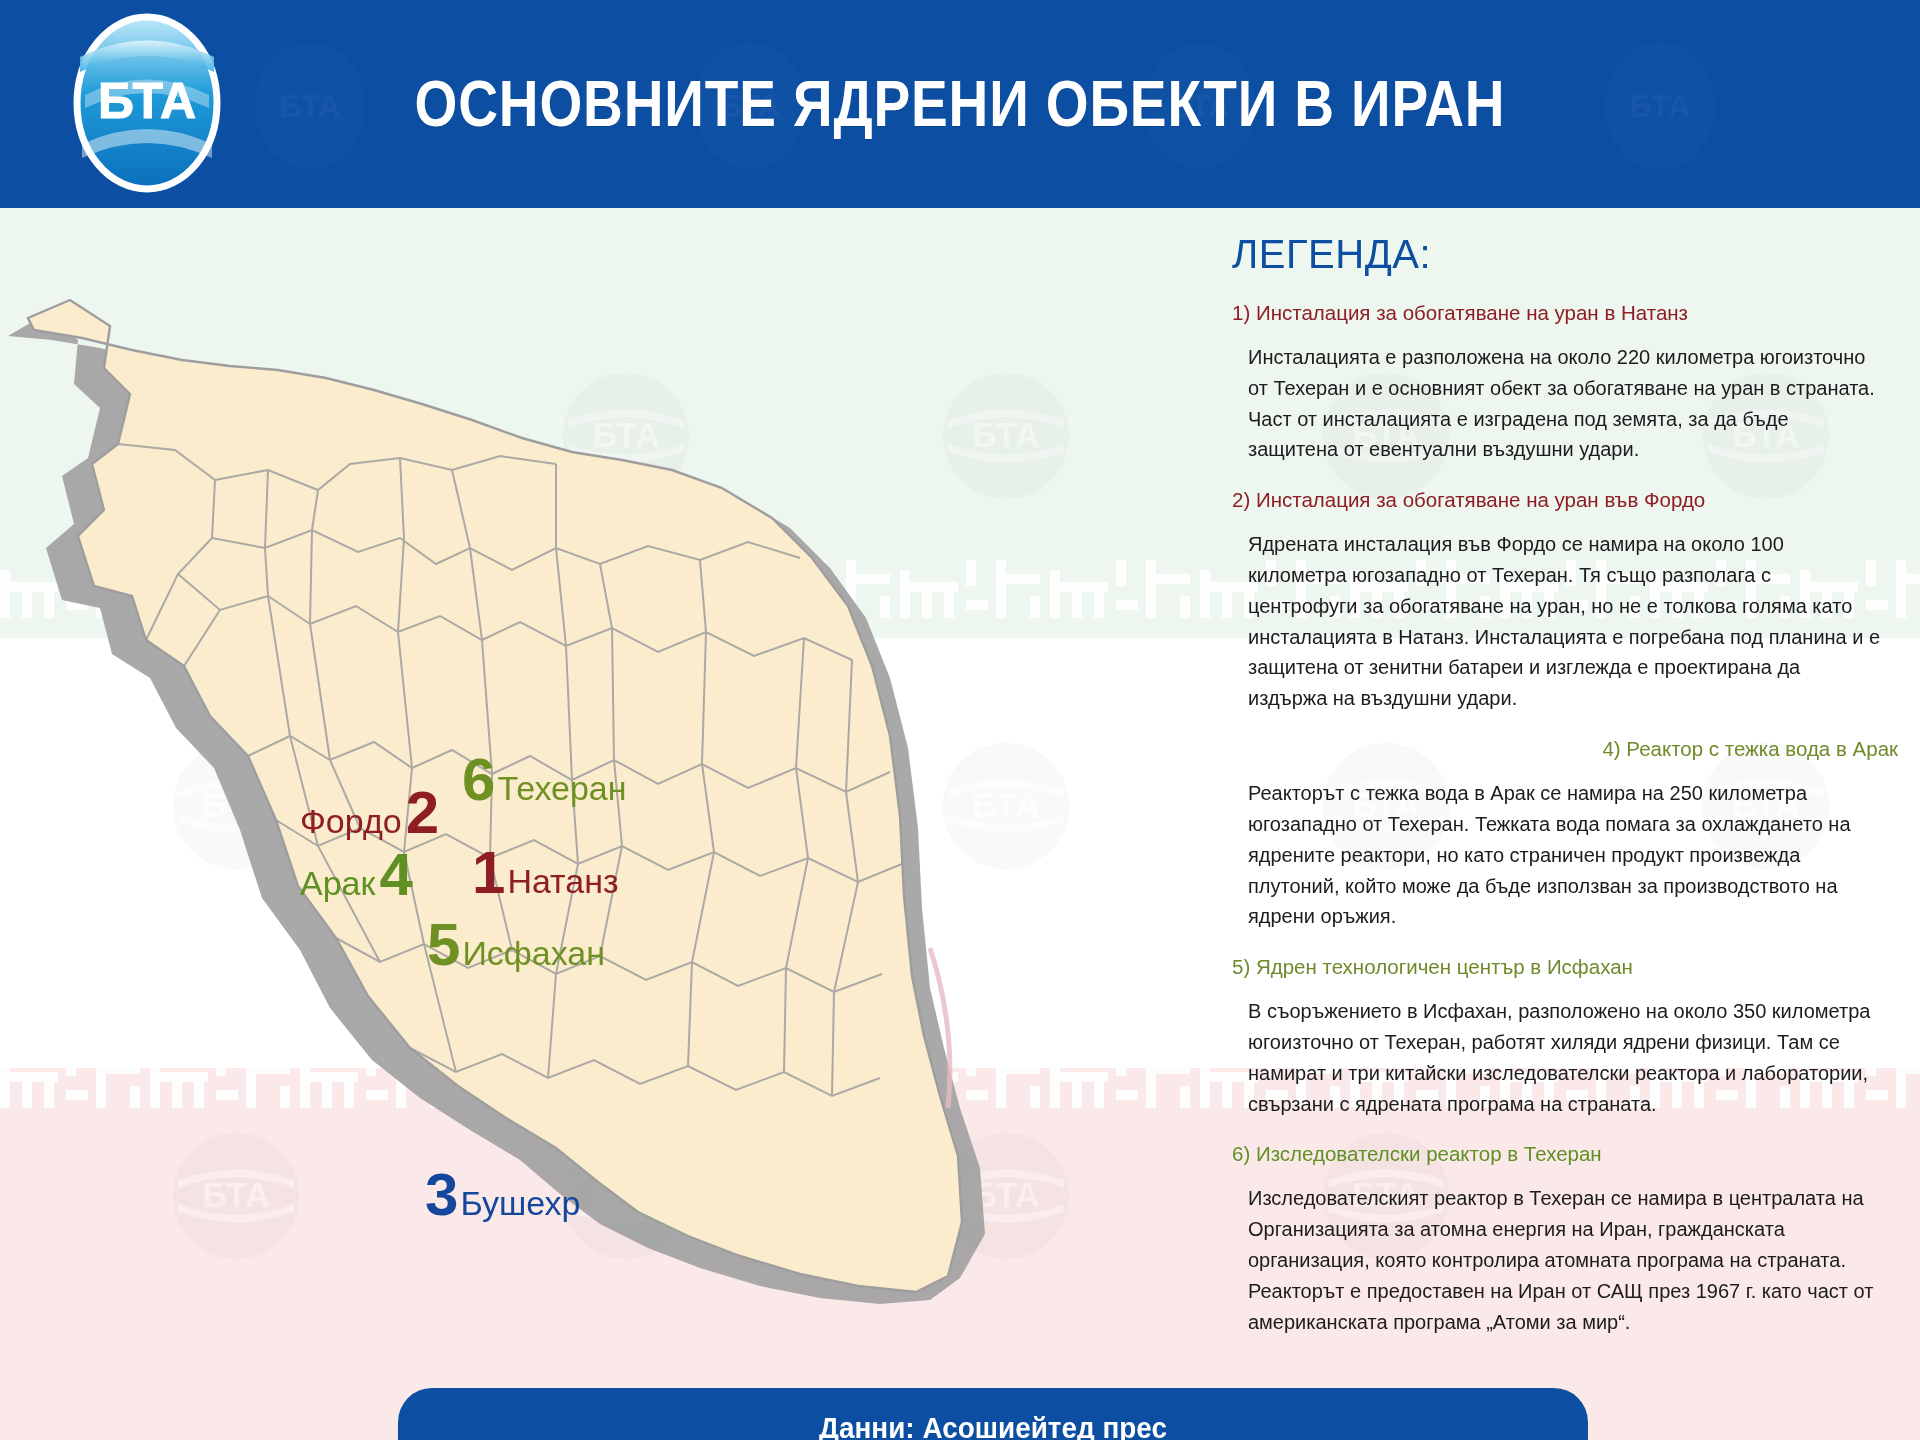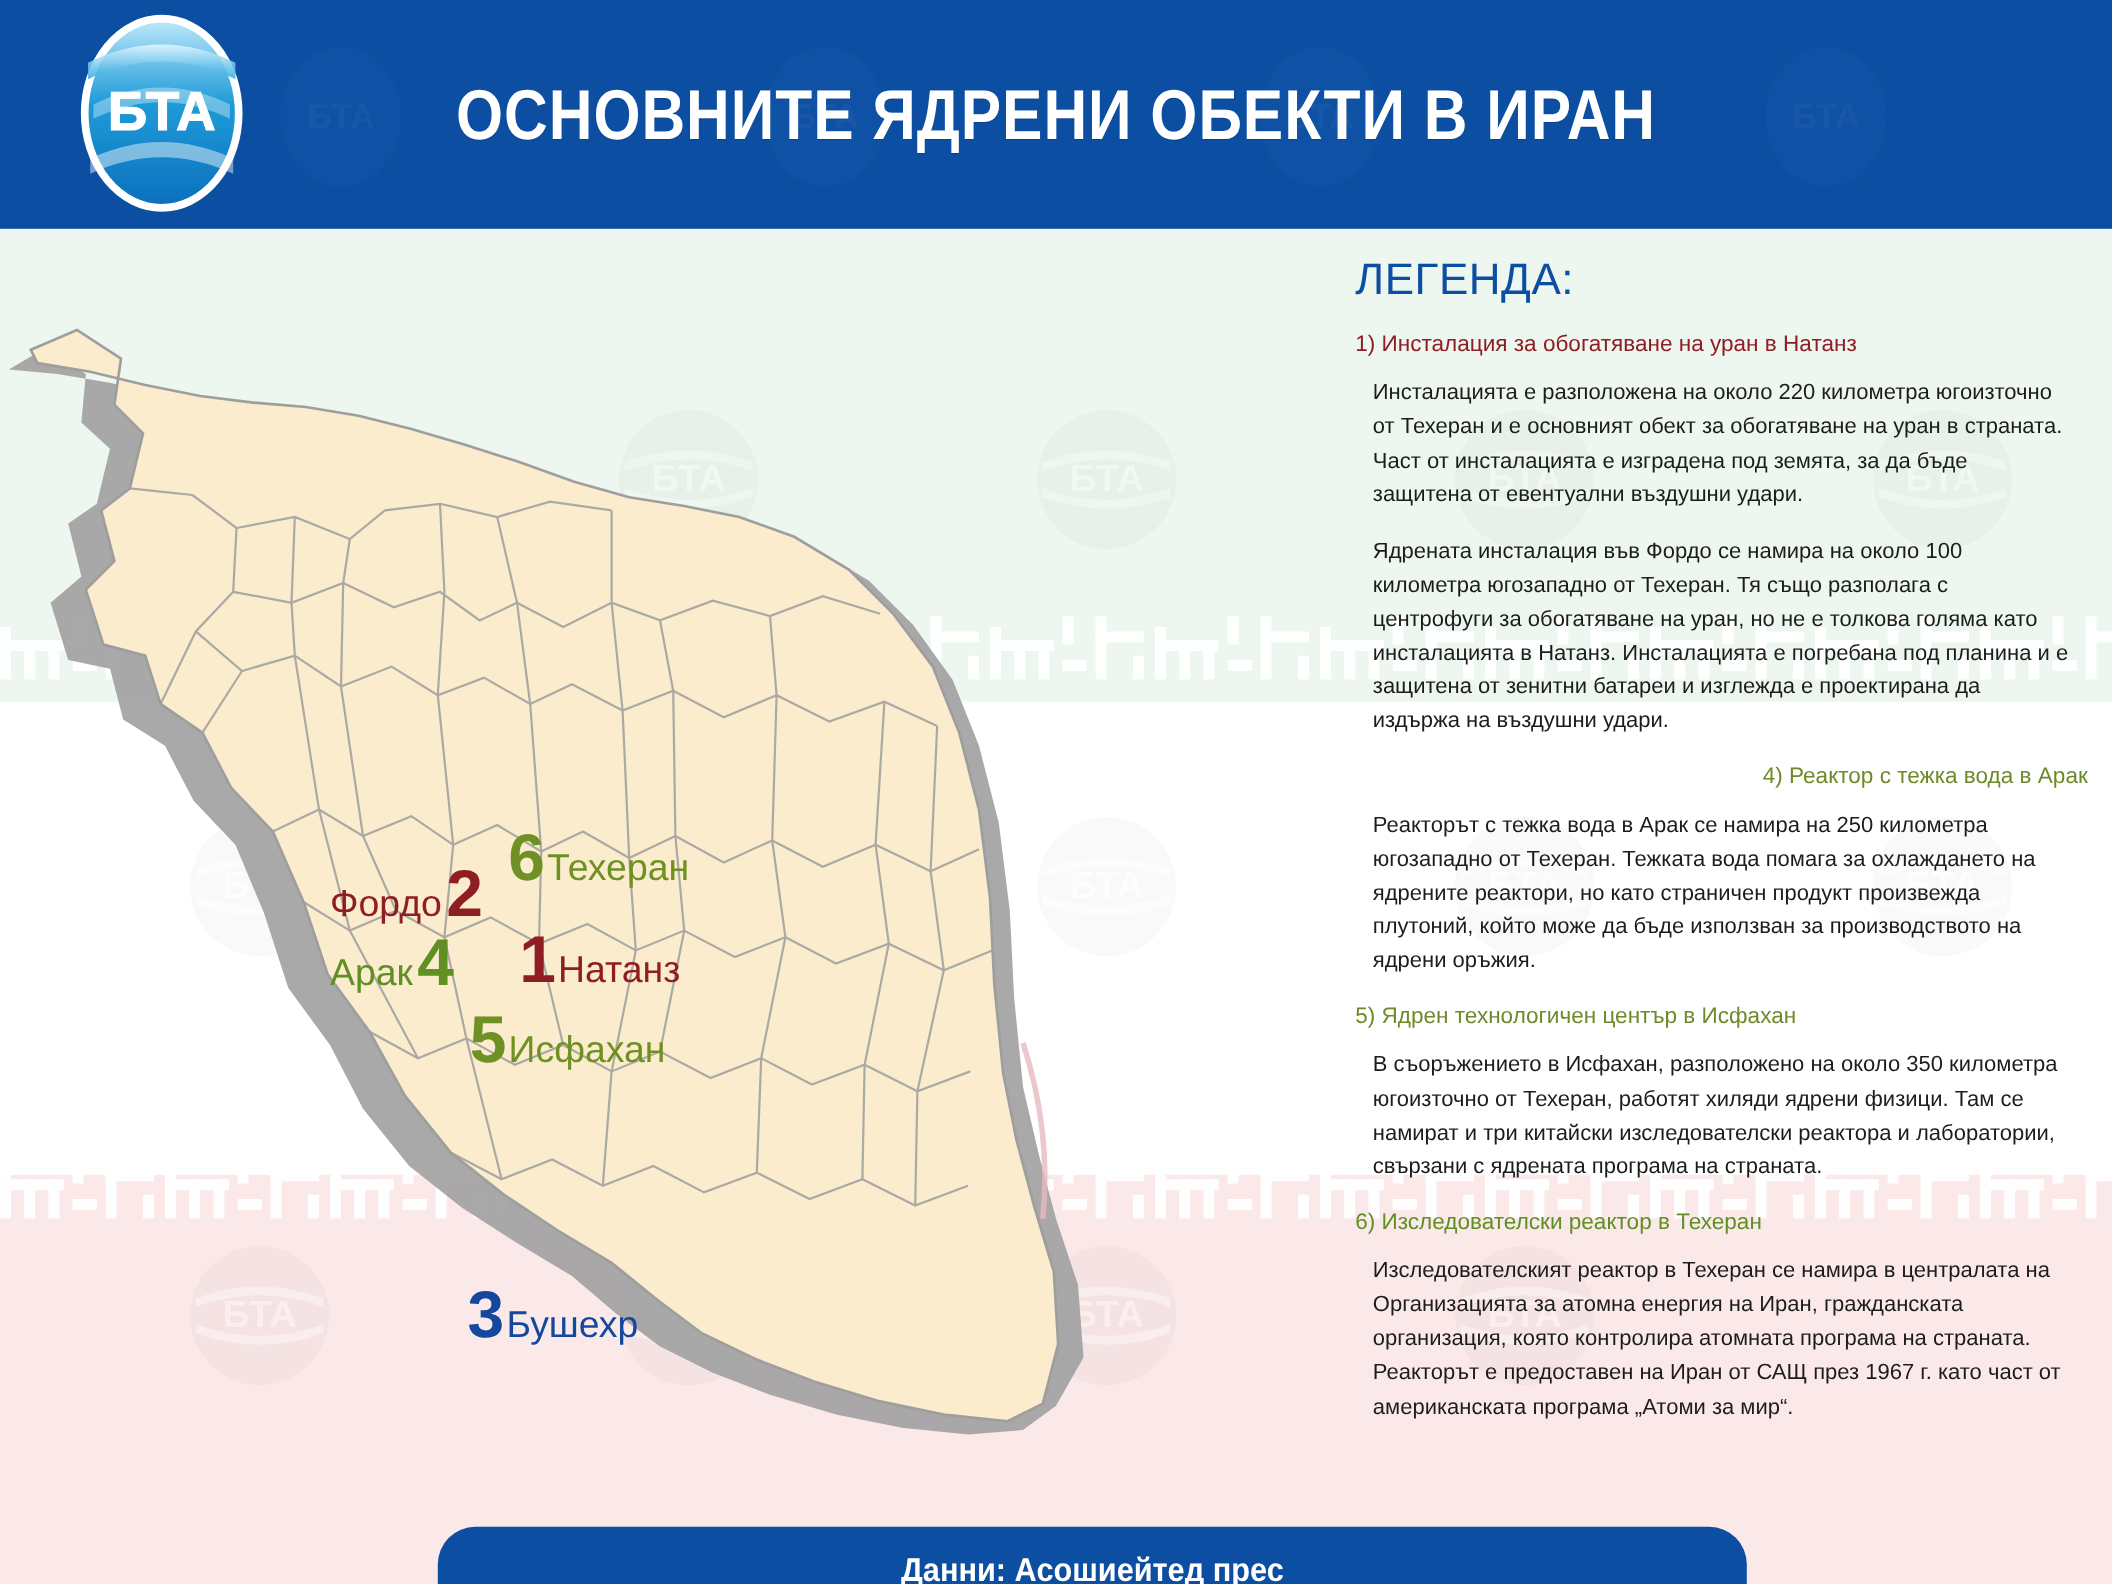--- a/index.html
+++ b/index.html
@@ -437,20 +437,21 @@
 
   <div class="legend">
     <div class="legend-title">ЛЕГЕНДА:</div>
 
     <div class="lg-item">
       <p class="lg-h" style="color:#8f1d24;">1) Инсталация за обогатяване на уран в Натанз</p>
       <p class="lg-b">Инсталацията е разположена на около 220 километра югоизточно от Техеран и е основният обект за обогатяване на уран в страната. Част от инсталацията е изградена под земята, за да бъде защитена от евентуални въздушни удари.</p>
     </div>
 
     <div class="lg-item">
+      <p class="lg-h" style="color:#8f1d24;">2) Инсталация за обогатяване на уран във Фордо</p>
       <p class="lg-b">Ядрената инсталация във Фордо се намира на около 100 километра югозападно от Техеран. Тя също разполага с центрофуги за обогатяване на уран, но не е толкова голяма като инсталацията в Натанз. Инсталацията е погребана под планина и е защитена от зенитни батареи и изглежда е проектирана да издържа на въздушни удари.</p>
     </div>
 
 
     <div class="lg-item">
       <p class="lg-h" style="color:#6f8a2a;text-align:right;">4) Реактор с тежка вода в Арак</p>
       <p class="lg-b">Реакторът с тежка вода в Арак се намира на 250 километра югозападно от Техеран. Тежката вода помага за охлаждането на ядрените реактори, но като страничен продукт произвежда плутоний, който може да бъде използван за производството на ядрени оръжия.</p>
     </div>
 
     <div class="lg-item">

